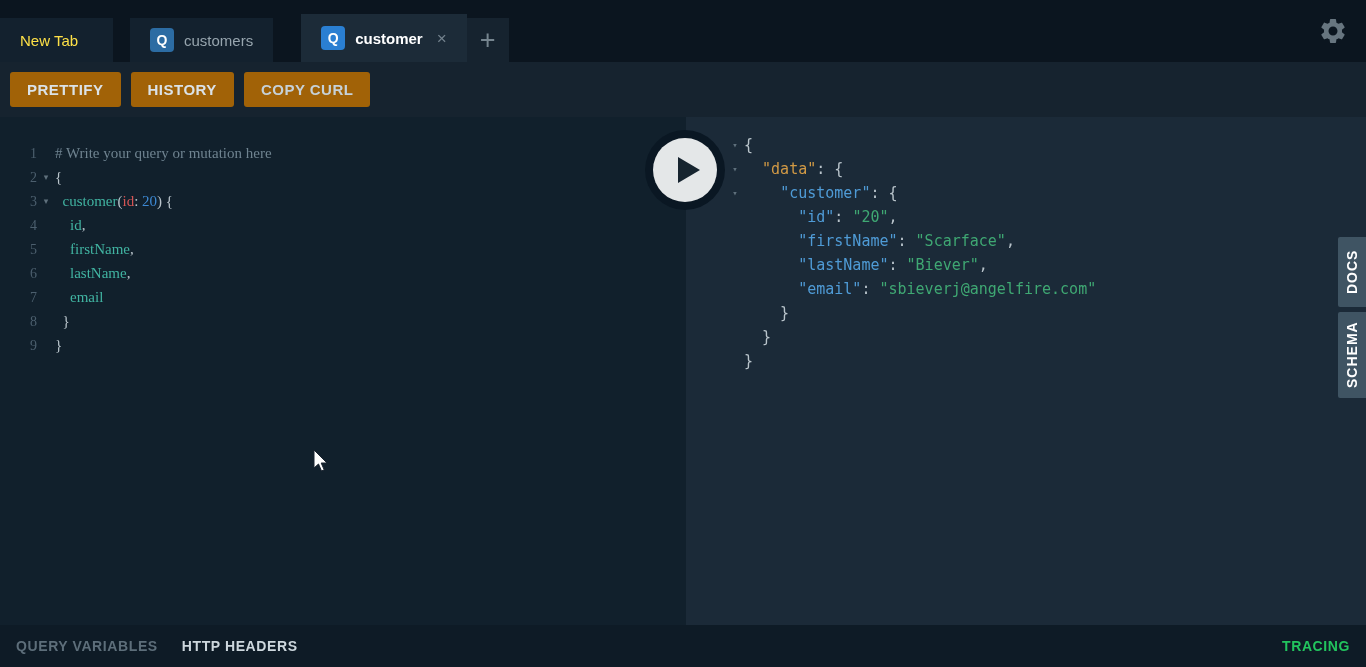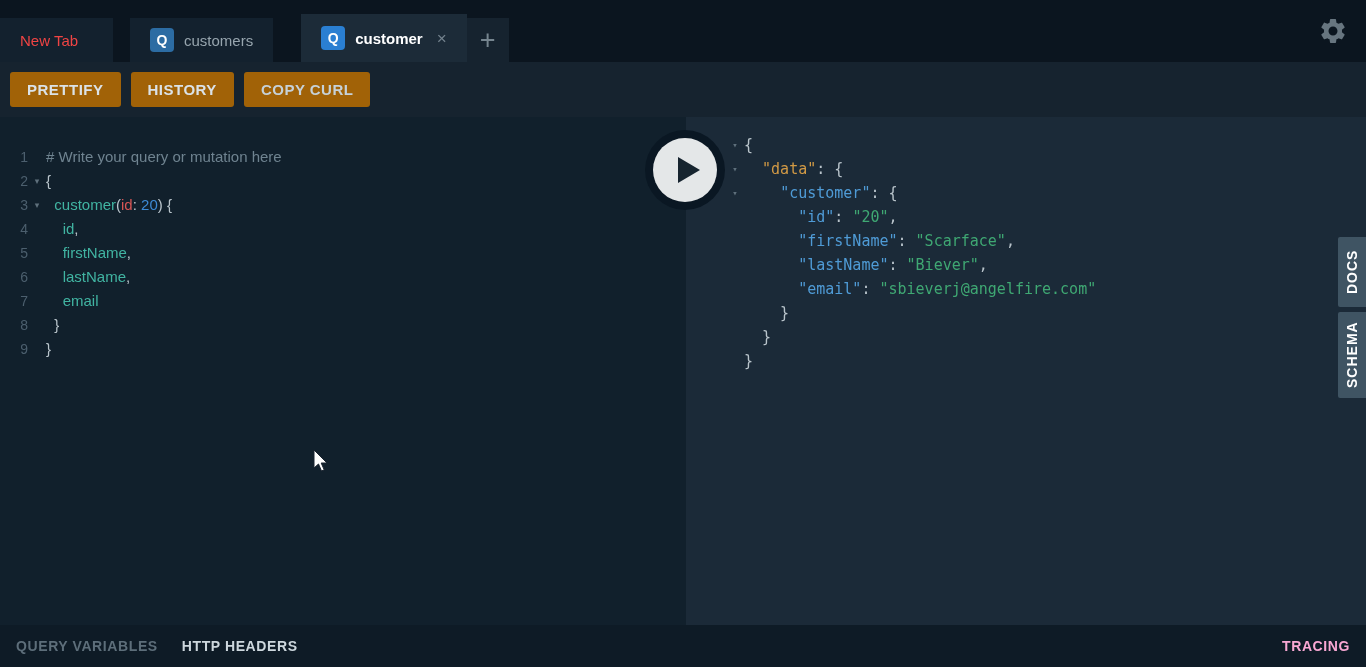--- a/index.html
+++ b/index.html
@@ -4,21 +4,21 @@
 <style>
   * { margin:0; padding:0; box-sizing:border-box; }
   html,body { width:1366px; height:667px; overflow:hidden; background:#0c1620;
               font-family:"Liberation Sans", sans-serif; }
   .app { position:relative; width:1366px; height:667px; display:flex; flex-direction:column; }
 
   
   .topbar { position:relative; height:62px; background:#0b151f; display:flex; align-items:flex-end; flex-shrink:0; }
   .tab { height:44px; display:flex; align-items:center; padding:0 20px; background:#13212e;
          color:#97a5ae; font-size:15px; cursor:pointer; }
-  .tab.first { width:113px; margin-right:17px; color:#ef4444; }
+  .tab.first { width:113px; margin-right:17px; color:#fde047; }
   .tab.second { margin-right:28px; }
   .tab.active { height:48px; background:#1c2b38; color:#ffffff; font-weight:bold; }
   .qbadge { width:24px; height:24px; border-radius:4px; background:#2c6ca3; color:#fff;
             font-weight:bold; font-size:14px; display:flex; align-items:center; justify-content:center;
             margin-right:10px; }
   .tab.active .qbadge { background:#2a7fd2; }
   .tab-close { margin-left:14px; color:#73828d; font-size:17px; font-weight:normal; line-height:1; }
   .addtab { width:42px; height:44px; background:#16232f; color:#76858f; font-size:27px;
             display:flex; align-items:center; justify-content:center; cursor:pointer; }
   .gear { position:absolute; top:16px; right:18px; width:30px; height:30px; cursor:pointer; }
@@ -30,21 +30,21 @@
   .urlbar { flex:1; height:34px; background:#0c1924; border-radius:4px; display:flex; align-items:center;
             padding:0 18px; margin:0 14px 0 4px; }
   .urldot { width:9px; height:9px; border-radius:50%; background:#8b98a2; margin-right:17px; flex-shrink:0; }
   .urlinput { flex:1; background:transparent; border:none; outline:none; color:#d3dce1; font-size:15px;
               font-family:"Liberation Sans", sans-serif; }
   .copycurl { margin-right:0; color:#c6d1d8; }
 
   
   .main { position:relative; flex:1; display:flex; overflow:hidden; }
   .editor { width:686px; background:#11202c; padding-top:24px;
-            font-family:Liberation Sans, sans-serif; font-size:15px; line-height:32px; cursor:text; }
+            font-family:Liberation Serif, serif; font-size:15px; line-height:24px; cursor:text;padding-left:9px; }
   .results { flex:1; background:#1b2a38; padding:16px 10px 0 40px;
              font-family:"DejaVu Sans Mono", monospace; font-size:15px; line-height:24px; }
   .code-line { white-space:pre; height:24px; }
   .ln { display:inline-block; width:28px; text-align:right; color:#4c5f6e; font-size:14px; }
   .fold { display:inline-block; width:18px; text-align:center; color:#5f707c; font-size:9px; vertical-align:2px; }
   .code { white-space:pre; }
   .tk-comment { color:#6f8390; }
   .tk-field   { color:#41b4a2; }
   .tk-attr    { color:#d55555; }
   .tk-num     { color:#3d89d4; }
@@ -66,21 +66,21 @@
              font-size:14px; letter-spacing:1px; writing-mode:vertical-rl; transform:rotate(180deg);
              display:flex; align-items:center; justify-content:center; cursor:pointer; border-radius:0 2px 2px 0; z-index:4; }
   .sidetab.docs { top:120px; height:70px; }
   .sidetab.schema { top:195px; height:86px; }
 
   
   .bottombar { height:42px; background:#0e1b26; display:flex; align-items:center; padding:0 16px;
                font-size:14px; font-weight:bold; letter-spacing:.6px; flex-shrink:0; }
   .bb-dim { color:#5d6e7a; cursor:pointer; }
   .bb-active { color:#cdd7dd; margin-left:24px; cursor:pointer; }
-  .bb-tracing { margin-left:auto; color:#f9a8d4; cursor:pointer; }
+  .bb-tracing { margin-left:auto; color:#22c55e; cursor:pointer; }
 
   
   .cursor { position:absolute; left:313px; top:450px; z-index:50; pointer-events:none; }
 </style>
 </head>
 <body>
 
 <div class="app">
 
   <div class="topbar">

